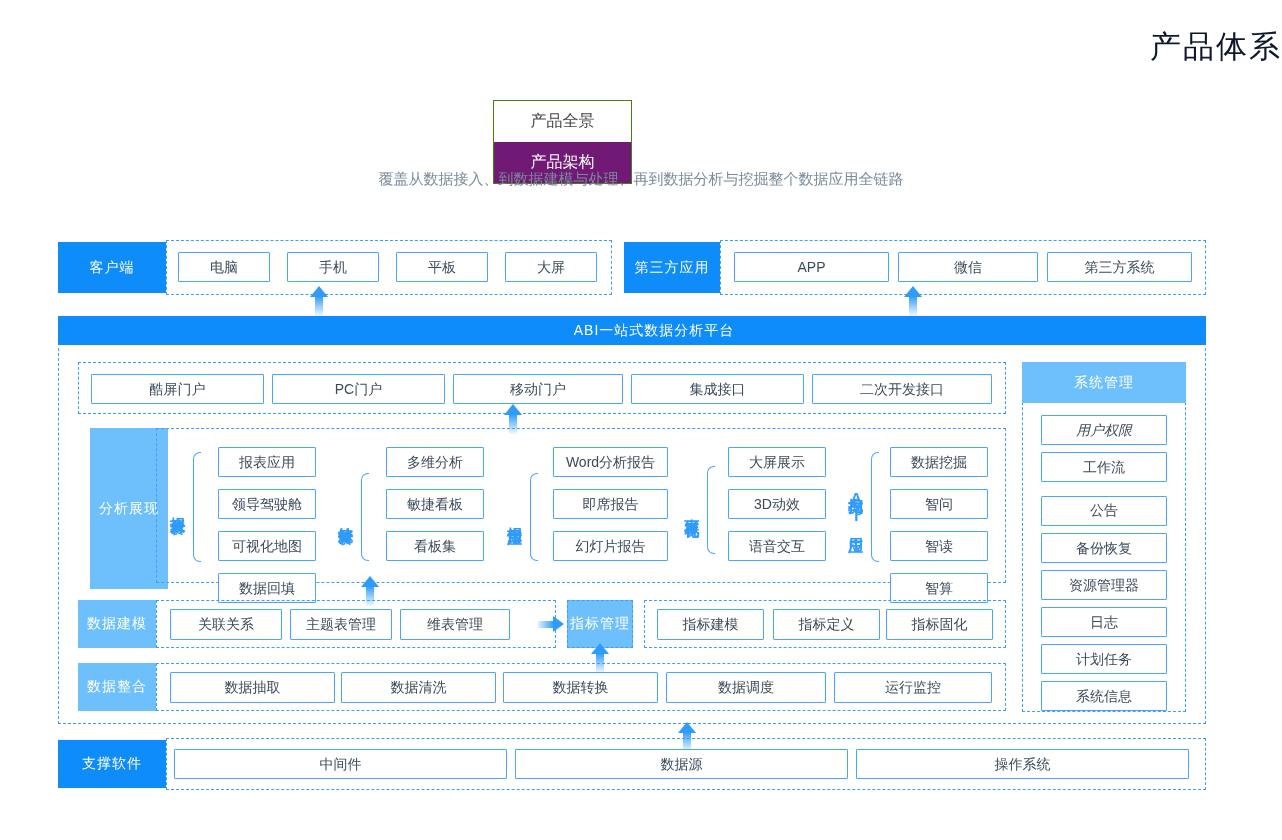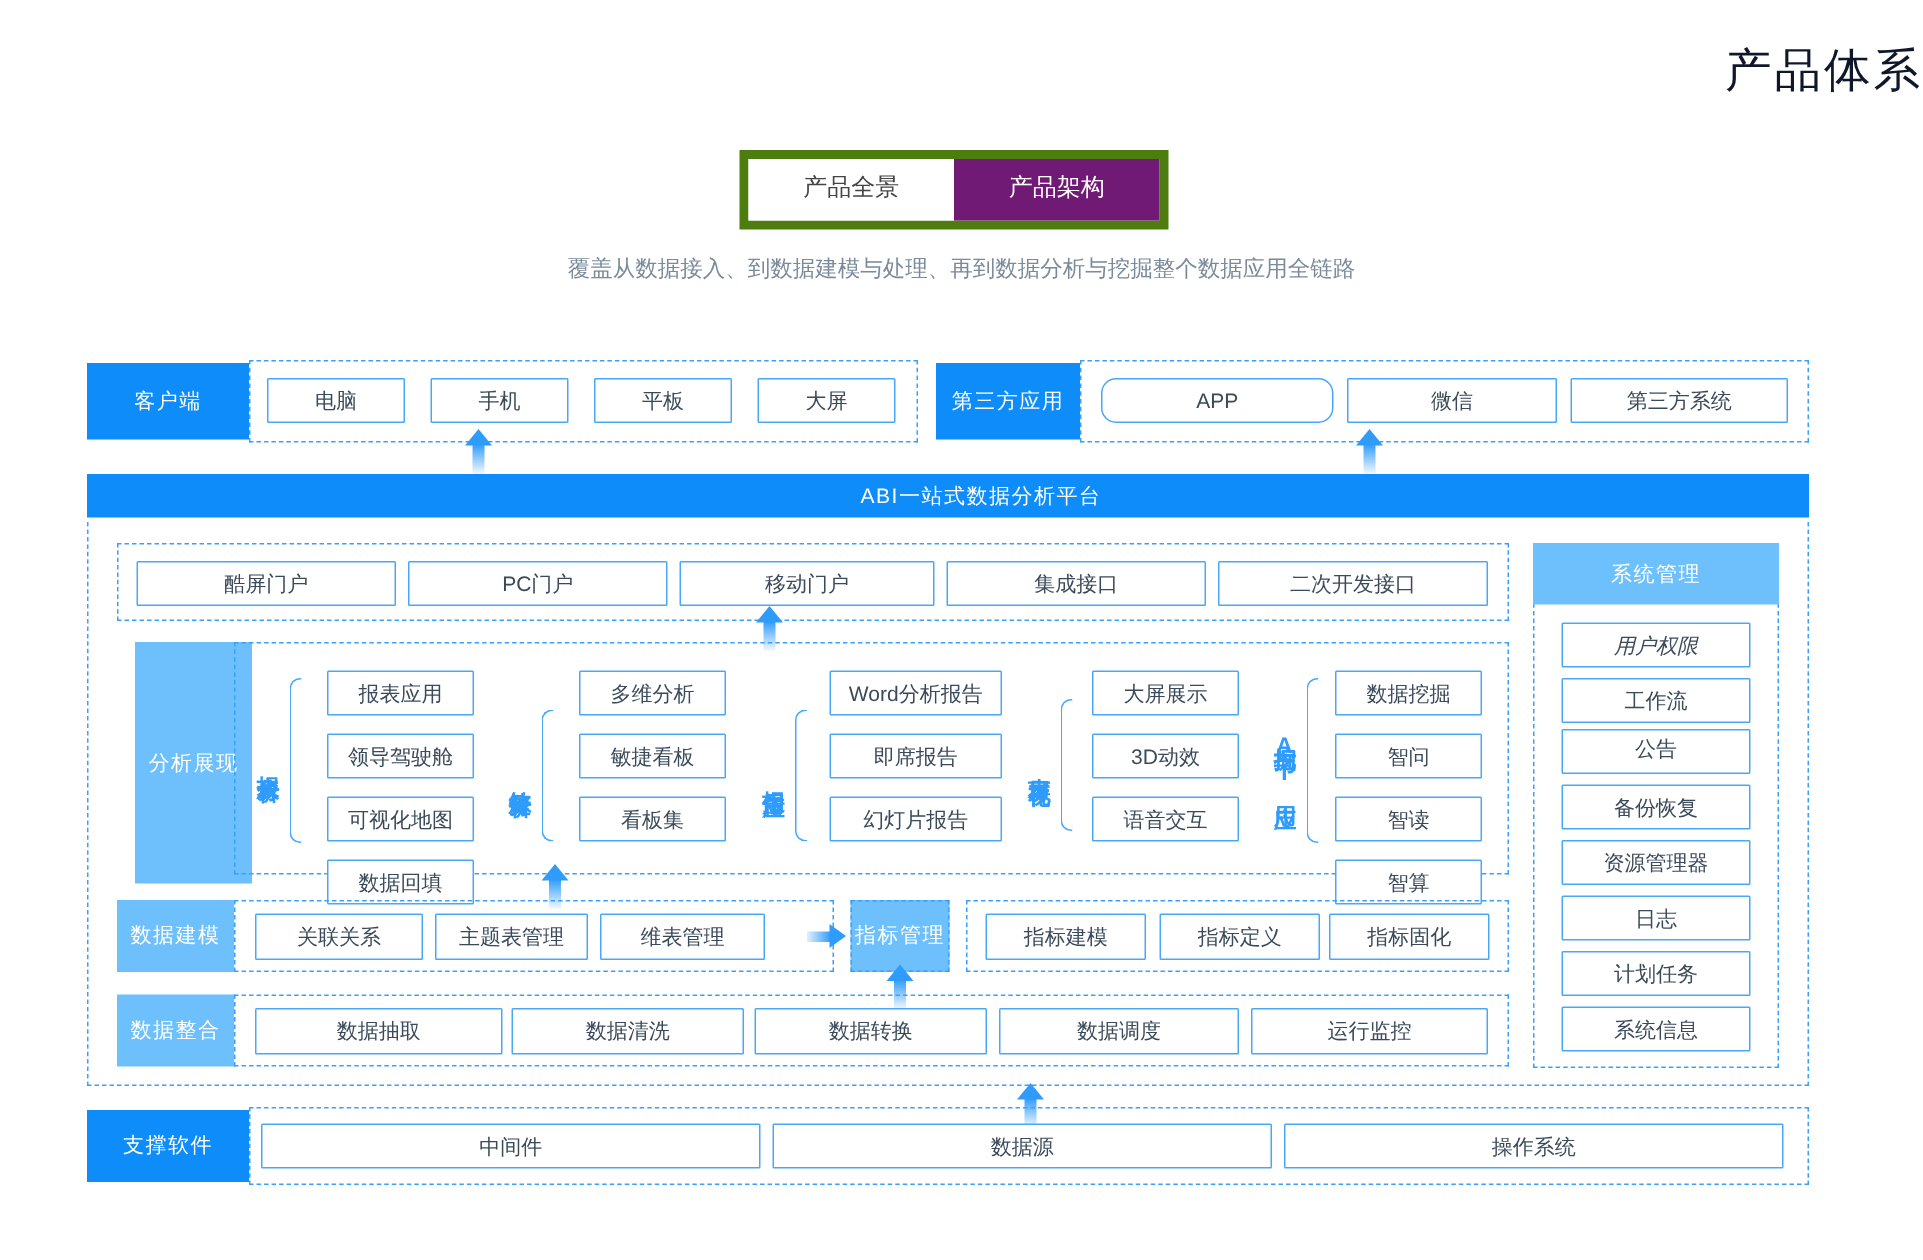--- a/index.html
+++ b/index.html
@@ -13,21 +13,21 @@
   }
   .page { position: relative; width: 1282px; height: 840px; }
 
   
   .title {
     position: absolute; left: 0; top: 26px; width: 1282px;
     text-align: right; font-size: 31px; color: #0f172a; letter-spacing: 2px;
   }
   .tabs {
     position: absolute; left: 493px; top: 100px;
-    display: flex; border: 6px solid #4d7c0f;
+    display: flex; border: 1px solid #4d7c0f; flex-direction: column;
   }
   .tab {
     width: 137px; height: 41px; line-height: 39px; text-align: center;
     font-size: 16px; color: #444; background: #fff; cursor: pointer;
   }
   .tab.active { background: #701a75; color: #fff; border-color: #0d8cfa; }
   .subtitle {
     position: absolute; left: 0; top: 170px; width: 1282px;
     text-align: center; font-size: 15px; color: #7c8severity; color: #7b8a9b;
   }
@@ -119,21 +119,21 @@
   <div class="cell abs" style="left:396px; top:252px; width:92px;">平板</div>
   <div class="cell abs" style="left:505px; top:252px; width:92px;">大屏</div>
 
   <div class="arrow-up" style="left:310px; top:286px;">
     <div class="shaft"></div>
       <div class="head"></div>
   </div>
 
   <div class="blue-label abs" style="left:624px; top:242px; width:96px; height:51px;">第三方应用</div>
   <div class="dashed abs" style="left:720px; top:240px; width:486px; height:55px;"></div>
-  <div class="cell abs" style="left:734px; top:252px; width:155px;border-radius:10px;">APP</div>
+  <div class="cell abs" style="left:734px; top:252px; width:155px;">APP</div>
   <div class="cell abs" style="left:898px; top:252px; width:140px;">微信</div>
   <div class="cell abs" style="left:1047px; top:252px; width:145px;">第三方系统</div>
 
   <div class="arrow-up" style="left:904px; top:286px;">
     <div class="shaft"></div>
       <div class="head"></div>
   </div>
 
   <div class="blue-label abs" style="left:58px; top:316px; width:1148px; height:29px; font-size:14px;padding-left:44px;">ABI一站式数据分析平台</div>
 
@@ -239,21 +239,21 @@
   <div class="cell abs" style="left:170px; top:672px; width:165px; height:31px; line-height:29px;">数据抽取</div>
   <div class="cell abs" style="left:341px; top:672px; width:155px; height:31px; line-height:29px;">数据清洗</div>
   <div class="cell abs" style="left:503px; top:672px; width:155px; height:31px; line-height:29px;">数据转换</div>
   <div class="cell abs" style="left:666px; top:672px; width:160px; height:31px; line-height:29px;">数据调度</div>
   <div class="cell abs" style="left:834px; top:672px; width:158px; height:31px; line-height:29px;">运行监控</div>
 
   <div class="dashed abs" style="left:1022px; top:362px; width:164px; height:350px;"></div>
   <div class="lightblue-label abs" style="left:1022px; top:362px; width:164px; height:41px;">系统管理</div>
   <div class="vstack" style="left:1041px; top:415px; width:126px;">
     <div class="cell" style="margin-bottom:7px;font-style:italic;">用户权限</div>
-    <div class="cell" style="margin-bottom:4px;">工作流</div>
+    <div class="cell" style="margin-bottom:14px;">工作流</div>
     <div class="cell" style="margin-bottom:7px;font-family:Liberation Serif, serif;">公告</div>
     <div class="cell" style="margin-bottom:7px;">备份恢复</div>
     <div class="cell" style="margin-bottom:7px;">资源管理器</div>
     <div class="cell" style="margin-bottom:7px;">日志</div>
     <div class="cell" style="margin-bottom:7px;">计划任务</div>
     <div class="cell">系统信息</div>
   </div>
 
   <div class="arrow-up" style="left:678px; top:722px;">
     <div class="shaft"></div>

